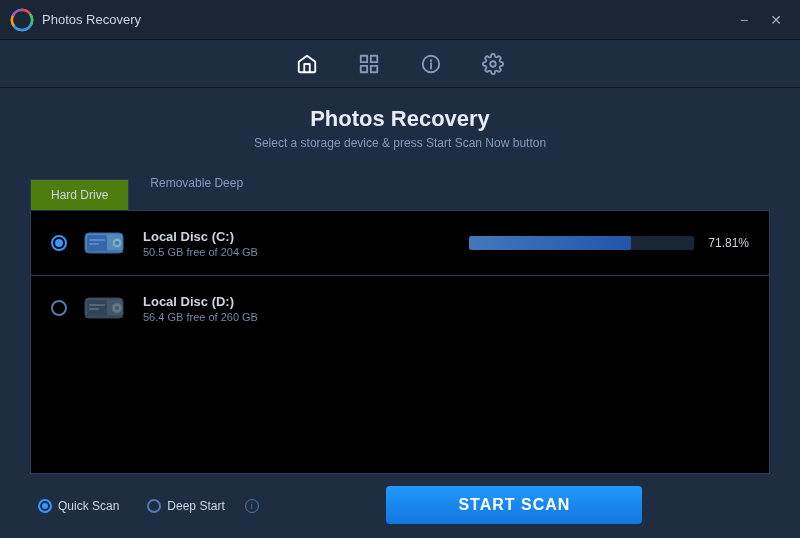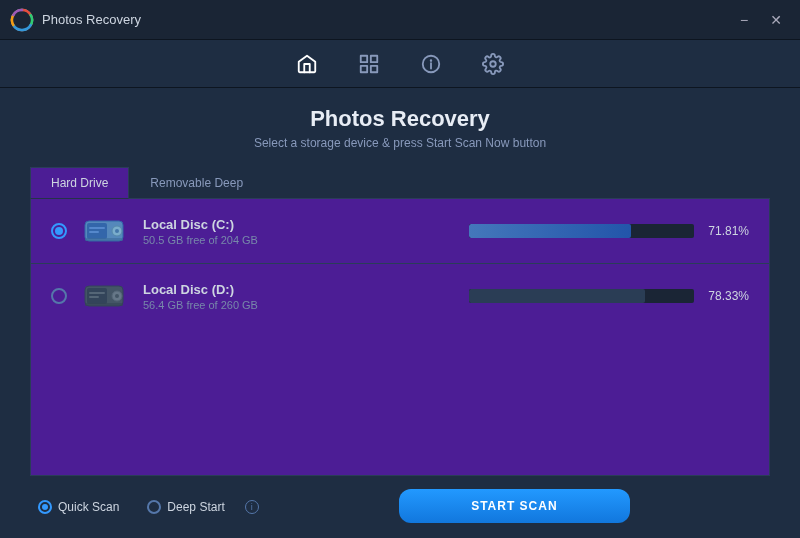--- a/index.html
+++ b/index.html
@@ -108,28 +108,29 @@
       font-size: 12px;
       cursor: pointer;
       color: #8899bb;
       border: 1px solid transparent;
       border-bottom: none;
       position: relative;
       top: 1px;
     }
     .tab.active {
       color: #cdd5e0;
-      background: #4c1d95;
+      background: #4d7c0f;
       border-color: #2a3d58;
       border-bottom: 1px solid #253348;
+      margin-top: 12px;
     }
 
     
     .drive-list {
-      background: #4c1d95;
+      background: #000000;
       border: 1px solid #2a3d58;
       border-top: none;
       flex: 1;
       overflow-y: auto;
     }
     .drive-item {
       display: flex;
       align-items: center;
       padding: 14px 20px;
       border-bottom: 1px solid #2a3d58;
@@ -259,26 +260,26 @@
 
     .scan-btn-area {
       flex: 1;
       display: flex;
       justify-content: center;
     }
     .start-scan-btn {
       background: linear-gradient(to bottom, #2299ff, #1177dd);
       border: none;
       color: #fff;
-      font-size: 12px;
+      font-size: 16px;
       font-weight: 700;
       letter-spacing: 1px;
       padding: 10px 72px;
       cursor: pointer;
-      border-radius: 12px;
+      border-radius: 4px;
       min-width: 200px;
     }
 
     .scan-bottom-row {
       display: flex;
       align-items: center;
     }
   </style>
 </head>
 <body>
@@ -379,26 +380,20 @@
         <circle cx="36" cy="18" r="5" fill="#667788" stroke="#556677" stroke-width="1"></circle>
         <circle cx="36" cy="18" r="2" fill="#445566"></circle>
         <rect x="8" y="14" width="16" height="2" rx="1" fill="#556677"></rect>
         <rect x="8" y="18" width="10" height="2" rx="1" fill="#556677"></rect>
         <rect x="4" y="25" width="38" height="3" rx="1" fill="#334455" opacity="0.6"></rect>
       </svg>
       <div class="drive-info">
         <div class="drive-name">Local Disc (D:)</div>
         <div class="drive-size">56.4 GB free of 260 GB</div>
       </div>
-      <div class="drive-progress-area">
-        <div class="progress-bar-bg">
-          <div class="progress-bar-fill dark" style="width: 78.33%; background: #2a3d55;"></div>
-        </div>
-        <div class="drive-percent">78.33%</div>
-      </div>
     </div>
   </div>
 
   <div class="scan-bottom-row" style="margin-top: 12px; align-items: center;">
     <div class="scan-options">
       <label class="radio-option">
         <div class="radio-circle selected"></div>
         <span>Quick Scan</span>
       </label>
       <label class="radio-option">

